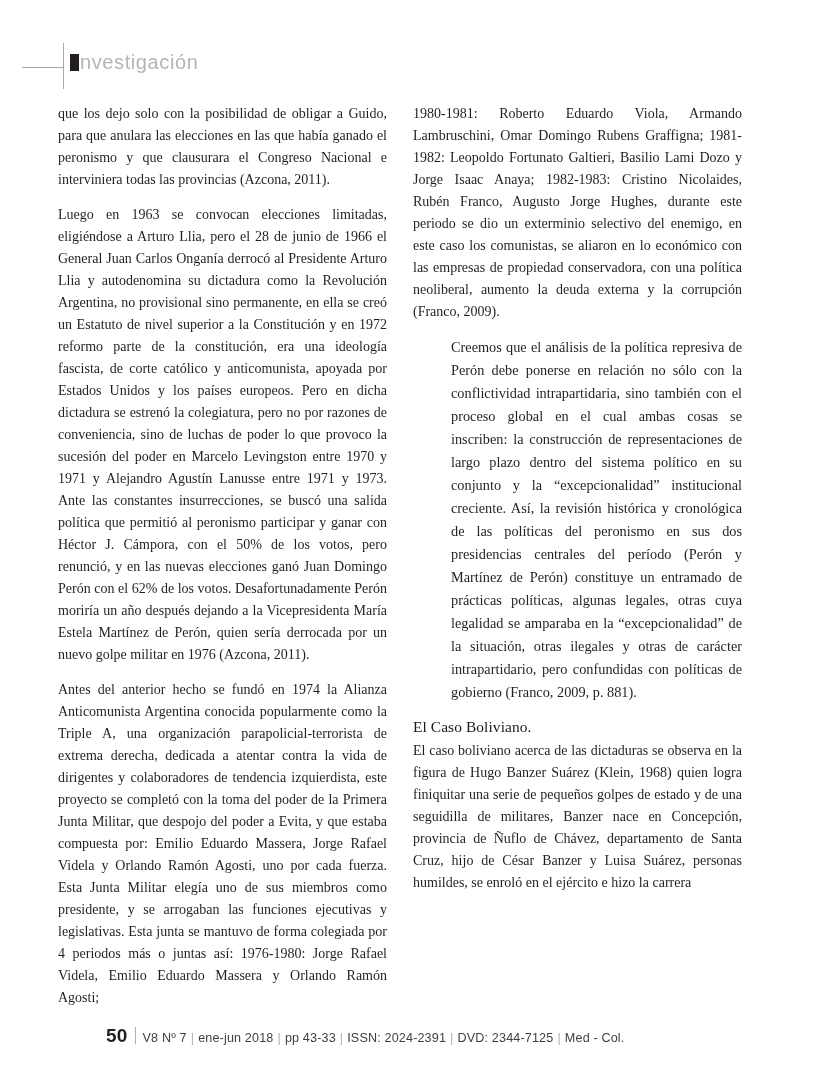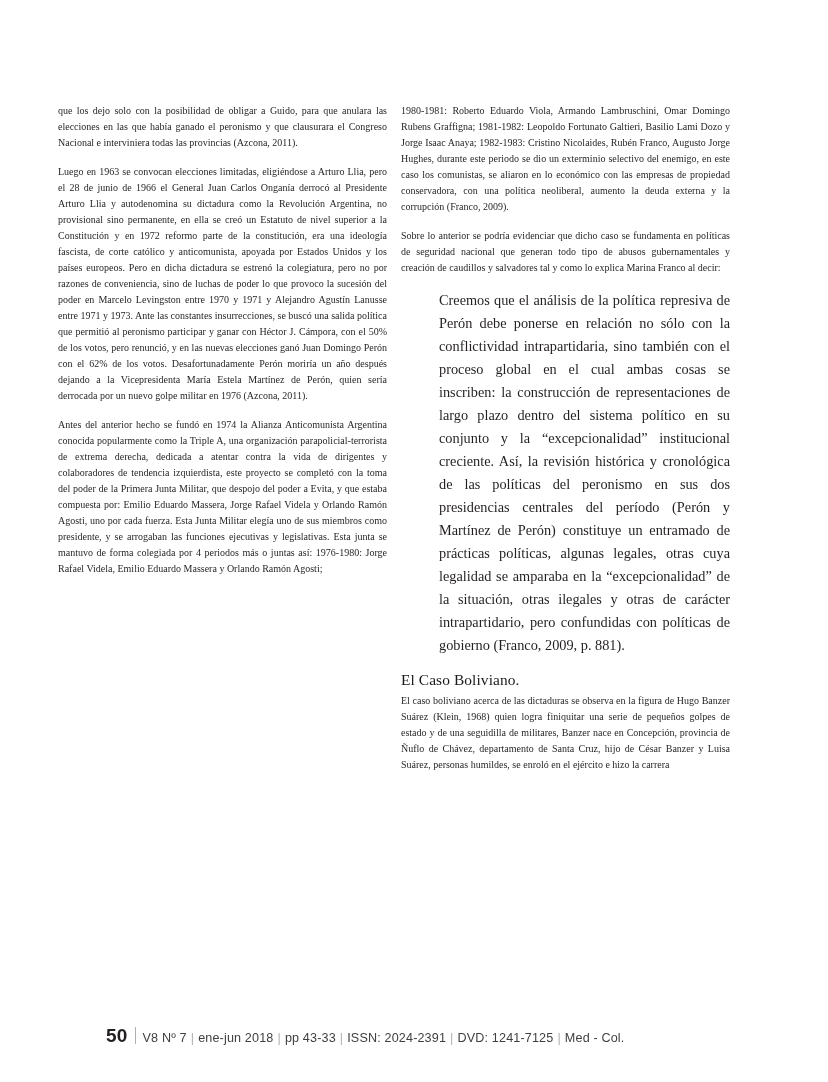--- a/index.html
+++ b/index.html
@@ -71,26 +71,26 @@
     top: 103px;
     width: 712px;
     height: 890px;
   }
   .col {
     position: absolute;
     top: 0;
     width: 329px;
   }
   .col-left  { left: 0; }
-  .col-right { left: 343px; }
+  .col-right { left: 355px; }
 
   .col p {
     margin: 0 0 13px 0;
-    font-size: 10px;
-    line-height: 16px;
+    font-size: 14px;
+    line-height: 22px;
     text-align: justify;
     text-justify: inter-word;
     color: #231f20;
     hyphens: none;
   }
   .col p:last-child { margin-bottom: 16px; }
 
   .blockquote {
     margin: 2px 0 13px 38px;
     font-size: 14.3px;
@@ -145,38 +145,42 @@
   .footer-meta .bar {
     color: #b0b0b0;
     margin: 0 4px;
   }
 </style>
 </head>
 <body>
 
 <div class="page">
 
+  <div class="runhead">
+    <div class="runhead-hrule"></div>
+    <div class="runhead-vrule"></div>
+    <div class="runhead-label"><span class="runhead-initial">I</span><span>nvestigación</span></div>
+  </div>
 
   <div class="columns">
 
     <div class="col col-left">
       <p>que los dejo solo con la posibilidad de obligar a Guido, para que anulara las elecciones en las que había ganado el peronismo y que clausurara el Congreso Nacional e interviniera todas las provincias (Azcona, 2011).</p>
       <p>Luego en 1963 se convocan elecciones limitadas, eligiéndose a Arturo Llia, pero el 28 de junio de 1966 el General Juan Carlos Onganía derrocó al Presidente Arturo Llia y autodenomina su dictadura como la Revolución Argentina, no provisional sino permanente, en ella se creó un Estatuto de nivel superior a la Constitución y en 1972 reformo parte de la constitución, era una ideología fascista, de corte católico y anticomunista, apoyada por Estados Unidos y los países europeos. Pero en dicha dictadura se estrenó la colegiatura, pero no por razones de conveniencia, sino de luchas de poder lo que provoco la sucesión del poder en Marcelo Levingston entre 1970 y 1971 y Alejandro Agustín Lanusse entre 1971 y 1973. Ante las constantes insurrecciones, se buscó una salida política que permitió al peronismo participar y ganar con Héctor J. Cámpora, con el 50% de los votos, pero renunció, y en las nuevas elecciones ganó Juan Domingo Perón con el 62% de los votos. Desafortunadamente Perón moriría un año después dejando a la Vicepresidenta María Estela Martínez de Perón, quien sería derrocada por un nuevo golpe militar en 1976 (Azcona, 2011).</p>
       <p>Antes del anterior hecho se fundó en 1974 la Alianza Anticomunista Argentina conocida popularmente como la Triple A, una organización parapolicial-terrorista de extrema derecha, dedicada a atentar contra la vida de dirigentes y colaboradores de tendencia izquierdista, este proyecto se completó con la toma del poder de la Primera Junta Militar, que despojo del poder a Evita, y que estaba compuesta por: Emilio Eduardo Massera, Jorge Rafael Videla y Orlando Ramón Agosti, uno por cada fuerza. Esta Junta Militar elegía uno de sus miembros como presidente, y se arrogaban las funciones ejecutivas y legislativas. Esta junta se mantuvo de forma colegiada por 4 periodos más o juntas así: 1976-1980: Jorge Rafael Videla, Emilio Eduardo Massera y Orlando Ramón Agosti;</p>
     </div>
 
     <div class="col col-right">
       <p>1980-1981: Roberto Eduardo Viola, Armando Lambruschini, Omar Domingo Rubens Graffigna; 1981-1982: Leopoldo Fortunato Galtieri, Basilio Lami Dozo y Jorge Isaac Anaya; 1982-1983: Cristino Nicolaides, Rubén Franco, Augusto Jorge Hughes, durante este periodo se dio un exterminio selectivo del enemigo, en este caso los comunistas, se aliaron en lo económico con las empresas de propiedad conservadora, con una política neoliberal, aumento la deuda externa y la corrupción (Franco, 2009).</p>
-      <p>Sobre lo anterior se podría evidenciar que dicho caso se fundamenta en políticas de seguridad nacional que generan todo tipo de abusos gubernamentales y creación de caudillos y salvadores tal y como lo explica Marina Franco al decir:</p>
       <div class="blockquote">Creemos que el análisis de la política represiva de Perón debe ponerse en relación no sólo con la conflictividad intrapartidaria, sino también con el proceso global en el cual ambas cosas se inscriben: la construcción de representaciones de largo plazo dentro del sistema político en su conjunto y la “excepcionalidad” institucional creciente. Así, la revisión histórica y cronológica de las políticas del peronismo en sus dos presidencias centrales del período (Perón y Martínez de Perón) constituye un entramado de prácticas políticas, algunas legales, otras cuya legalidad se amparaba en la “excepcionalidad” de la situación, otras ilegales y otras de carácter intrapartidario, pero confundidas con políticas de gobierno (Franco, 2009, p. 881).</div>
       <div class="subhead">El Caso Boliviano.</div>
       <p>El caso boliviano acerca de las dictaduras se observa en la figura de Hugo Banzer Suárez (Klein, 1968) quien logra finiquitar una serie de pequeños golpes de estado y de una seguidilla de militares, Banzer nace en Concepción, provincia de Ñuflo de Chávez, departamento de Santa Cruz, hijo de César Banzer y Luisa Suárez, personas humildes, se enroló en el ejército e hizo la carrera</p>
     </div>
 
   </div>
 
   <div class="footer">
     <span class="footer-folio">50</span>
     <span class="footer-sep"></span>
-    <span class="footer-meta"><span>V8 Nº 7</span><span class="bar">|</span><span>ene-jun 2018</span><span class="bar">|</span><span>pp 43-33</span><span class="bar">|</span><span>ISSN: 2024-2391</span><span class="bar">|</span><span>DVD: 1241-7125</span><span class="bar">|</span><span>Med - Col.</span></span>
+    <span class="footer-meta"><span>V8 Nº 7</span><span class="bar">|</span><span>ene-jun 2018</span><span class="bar">|</span><span>pp 43-33</span><span class="bar">|</span><span>ISSN: 2024-2391</span><span class="bar">|</span><span>DVD: 2344-7125</span><span class="bar">|</span><span>Med - Col.</span></span>
   </div>
 
 </div>
 
 </body></html>

